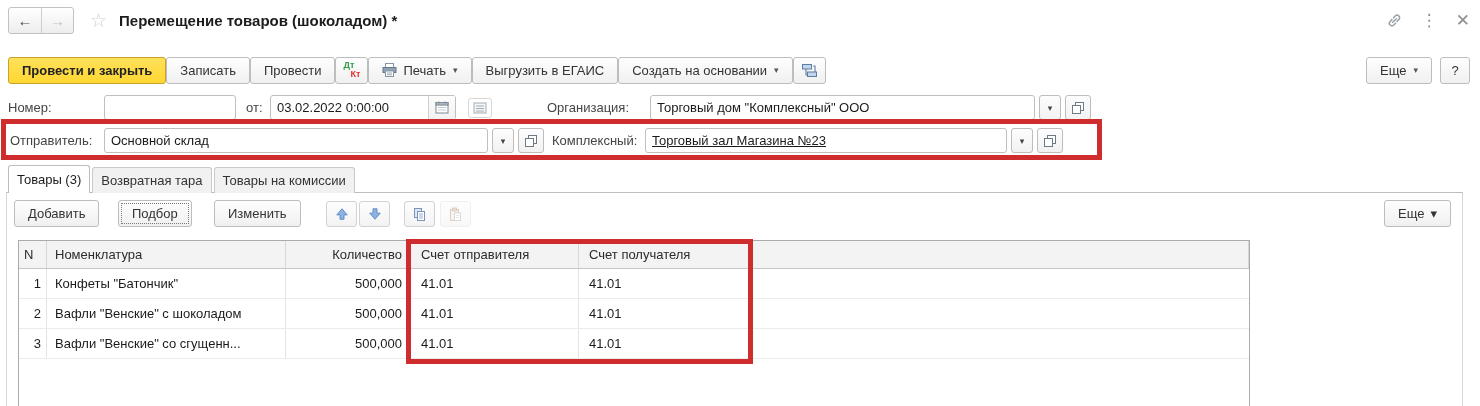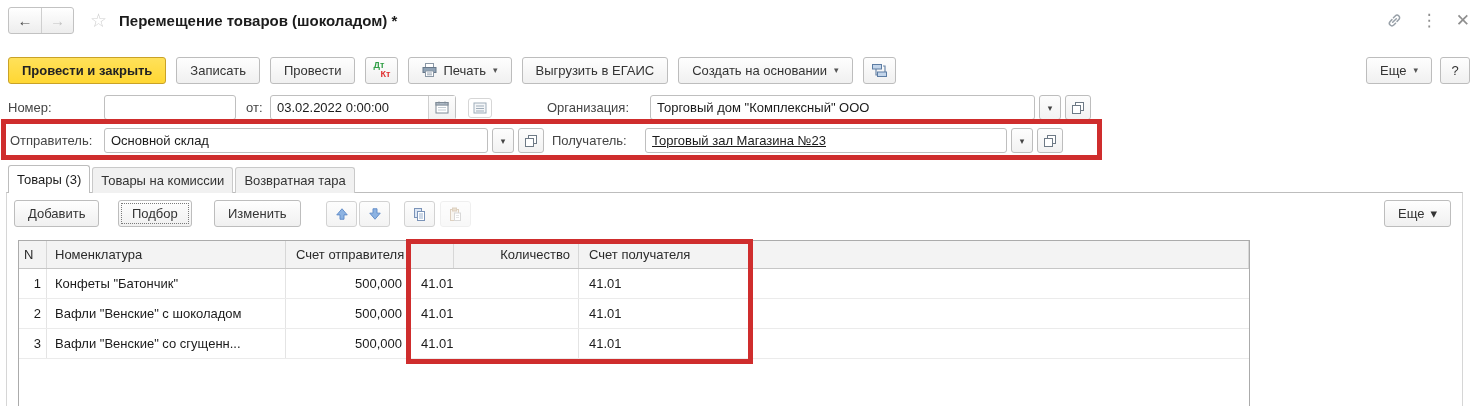--- a/index.html
+++ b/index.html
@@ -11,21 +11,21 @@
   .hdr { position:absolute; left:8px; top:6px; right:10px; height:28px; display:flex; align-items:center; }
   .navgrp { display:flex; border:1px solid #c2c2c2; border-radius:3px; overflow:hidden; background:linear-gradient(#fff,#ededed); }
   .navbtn { width:32px; height:25px; display:flex; align-items:center; justify-content:center; border:none; background:transparent; font-size:15px; color:#4a4a4a; cursor:pointer; padding:0; }
   .navbtn.fwd { border-left:1px solid #cfcfcf; color:#c3c3c3; }
   .star { margin-left:16px; font-size:19px; color:#cfcfcf; line-height:1; cursor:pointer; }
   .title { margin-left:12px; font-size:15px; font-weight:bold; color:#1c1c1c; white-space:nowrap; }
   .hdr-icons { margin-left:auto; display:flex; align-items:center; gap:18px; }
   .hico { color:#8f8f8f; font-size:17px; line-height:1; cursor:pointer; background:none; border:none; padding:0; }
 
   
-  .cmdbar { position:absolute; left:8px; top:56px; right:10px; height:28px; display:flex; align-items:center; gap:10px; }
+  .cmdbar { position:absolute; left:8px; top:56px; right:10px; height:28px; display:flex; align-items:center; }
   .btn { height:27px; padding:0 13px; border:1px solid #bdbdbd; border-radius:3px; background:linear-gradient(#fefefe,#f0f0f0); color:#333; font-size:13px; font-family:inherit; display:inline-flex; align-items:center; gap:6px; cursor:pointer; white-space:nowrap; }
   .btn .caret { font-size:9px; color:#555; margin-left:1px; }
   .btn-primary { background:linear-gradient(#ffe15a, var(--primary-button-bg,#ffd733)); border-color:#c9a227; font-weight:bold; color:#222; }
   .btn-icon { padding:0 6px; min-width:33px; justify-content:center; }
   .dtkt { line-height:1.05; font-size:9px; font-weight:bold; display:block; }
   .dtkt .dt { display:block; text-align:left; color:var(--dt-green,#2f9e44); }
   .dtkt .kt { display:block; text-align:right; padding-left:7px; color:var(--kt-red,#e03131); }
   .cmd-right { margin-left:auto; display:flex; gap:8px; }
   .qbtn { min-width:30px; justify-content:center; padding:0 9px; }
 
@@ -187,36 +187,36 @@
   <input class="txt" style="left: 104px; top: 128px; width: 384px;" value="Основной склад">
   <button class="cbtn" style="left:492px; top:128px; width:22px;">
       <span class="caret">▾</span>
     </button>
   <button class="cbtn" style="left:518px; top:128px; width:26px;">
     <svg width="12" height="12" viewBox="0 0 12 12">
       <rect x="3.5" y="0.5" width="8" height="8" fill="#fff" stroke="#6e7a86"></rect>
       <rect x="0.5" y="3.5" width="8" height="8" fill="#fff" stroke="#6e7a86"></rect>
     </svg>
   </button>
-  <span class="f-label" style="left:552px; top:133px;">Получатель:</span>
+  <span class="f-label" style="left:552px; top:133px;">Комплексный:</span>
   <input class="txt" style="left: 645px; top: 128px; width: 362px; text-decoration: underline;" value="Торговый зал Магазина №23">
   <button class="cbtn" style="left:1011px; top:128px; width:22px;">
       <span class="caret">▾</span>
     </button>
   <button class="cbtn" style="left:1037px; top:128px; width:26px;">
     <svg width="12" height="12" viewBox="0 0 12 12">
       <rect x="3.5" y="0.5" width="8" height="8" fill="#fff" stroke="#6e7a86"></rect>
       <rect x="0.5" y="3.5" width="8" height="8" fill="#fff" stroke="#6e7a86"></rect>
     </svg>
   </button>
 
   <div class="tabs">
     <div class="tab active">Товары (3)</div>
+    <div class="tab">Возвратная тара</div>
     <div class="tab">Товары на комиссии</div>
-    <div class="tab">Возвратная тара</div>
   </div>
 
   <div class="panel"></div>
 
   <button class="tbtn" style="left:14px;">Добавить</button>
   <button class="tbtn focus" style="left:118px;">Подбор</button>
   <button class="tbtn" style="left:214px;">Изменить</button>
   <button class="icobtn" style="left:326px;">
     <svg width="14" height="14" viewBox="0 0 16 16">
       <path d="M8 2 L14 9 H10.3 V14 H5.7 V9 H2 Z" fill="#8db3e2" stroke="#5a87c5"></path>
@@ -247,22 +247,22 @@
   </button>
   <button class="tbtn" style="left:1384px;">
     <span>Еще</span>
       <span class="caret">▾</span>
   </button>
 
   <div class="grid">
     <div class="grow ghead">
       <div class="gcell c-n">N</div>
       <div class="gcell c-name">Номенклатура</div>
+      <div class="gcell c-qty">Количество</div>
       <div class="gcell c-acc1">Счет отправителя</div>
-      <div class="gcell c-qty">Количество</div>
       <div class="gcell c-acc2">Счет получателя</div>
       <div class="gcell c-fill"></div>
     </div>
     <div class="gbody">
       <div class="grow">
         <div class="gcell c-n">1</div>
         <div class="gcell c-name">Конфеты "Батончик"</div>
         <div class="gcell c-qty">500,000</div>
         <div class="gcell c-acc1">41.01</div>
         <div class="gcell c-acc2">41.01</div>

